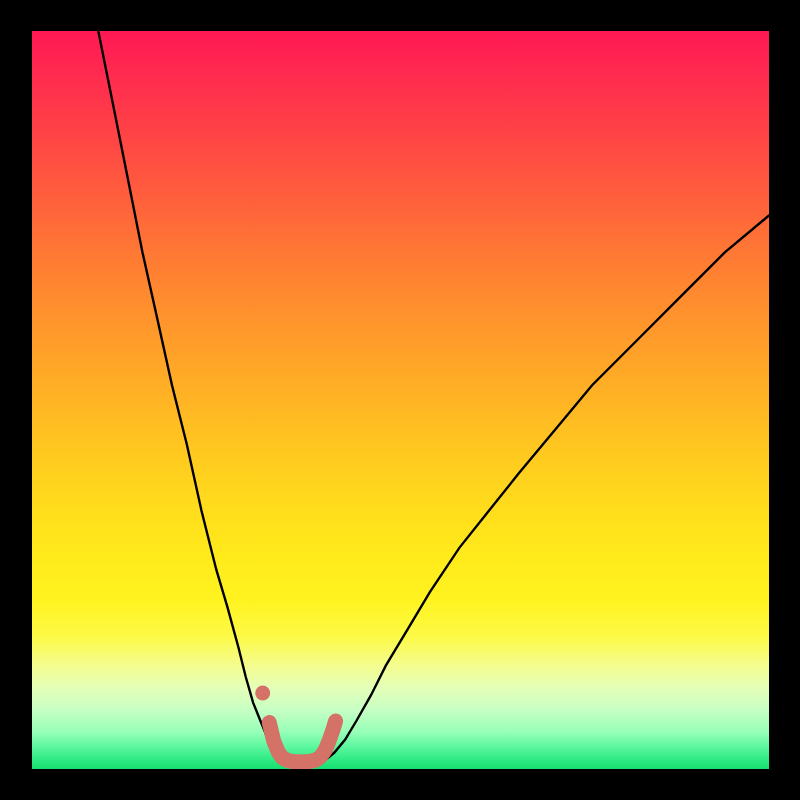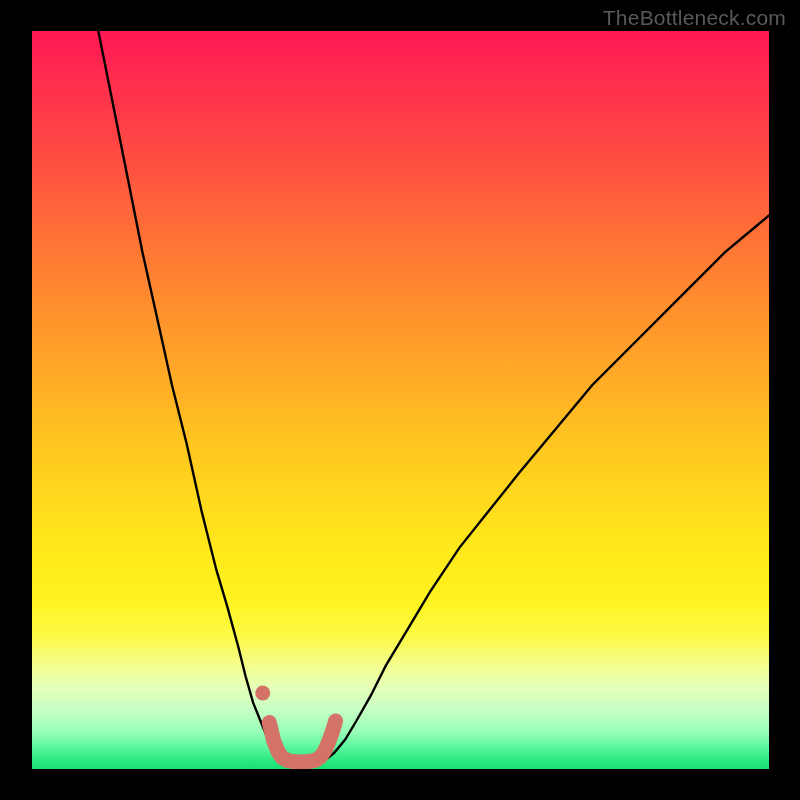--- a/index.html
+++ b/index.html
@@ -63,21 +63,20 @@
     top: 0;
     width: 737px;
     height: 738px;
   }
 </style>
 </head>
 <body>
 
 <div class="frame">
 
-  <div class="watermark">TheBottleneck.com</div>
 
   <div class="plot">
     <svg class="curves" viewBox="0 0 737 738" preserveAspectRatio="none">
       <path id="left-curve" fill="none" stroke="#000000" stroke-width="2.4" stroke-linecap="round" d="M66.3 0.0 L81.1 73.8 L95.8 147.6 L110.5 221.4 L125.3 287.8 L140.0 354.2 L154.8 413.3 L169.5 479.7 L184.3 538.7 L195.3 575.6 L206.4 616.2 L213.7 645.8 L221.1 671.6 L228.5 690.0 L233.6 702.6 L238.1 712.9 L243.2 721.0 L246.9 726.2 L250.6 727.7"></path>
       <path id="right-curve" fill="none" stroke="#000000" stroke-width="2.4" stroke-linecap="round" d="M294.8 727.7 L302.2 721.8 L313.2 708.5 L324.3 690.0 L339.0 664.2 L353.8 634.7 L375.9 597.8 L398.0 560.9 L427.5 516.6 L456.9 479.7 L486.4 442.8 L523.3 398.5 L560.1 354.2 L604.3 310.0 L648.6 265.7 L692.8 221.4 L737.0 184.5"></path>
       <path id="valley-band" fill="none" stroke="#d47268" stroke-width="15" stroke-linecap="round" stroke-linejoin="round" d="M237.3 691.5 L241.7 710.0 L246.2 721.0 L250.6 726.9 L255.7 729.5 L261.6 730.6 L269.0 731.0 L276.4 730.6 L283.7 729.1 L288.9 725.5 L293.3 718.8 L297.0 710.0 L300.7 699.6 L303.6 690.0"></path>
       <circle id="left-dot" r="7.5" fill="#d47268" cx="230.7" cy="662.0"></circle>
     </svg>
   </div>
 

